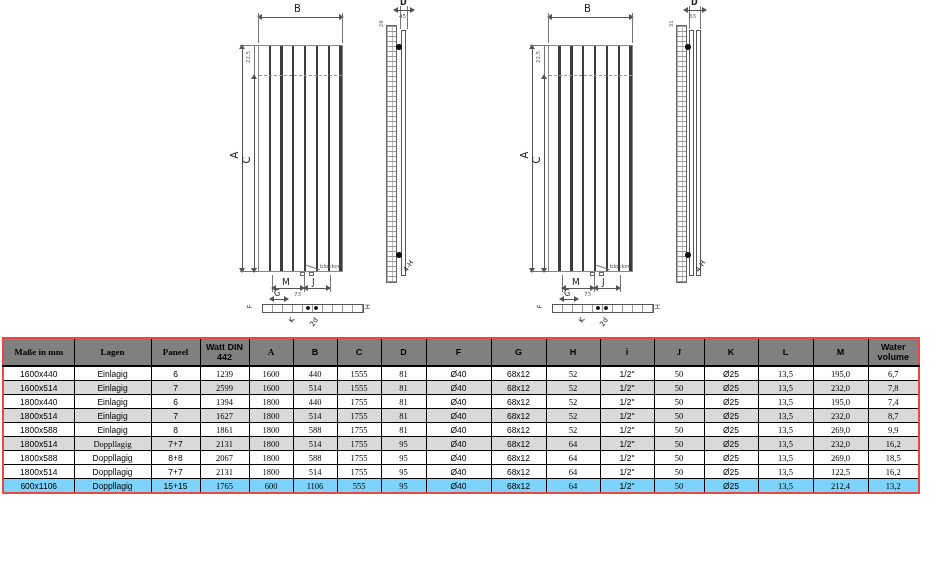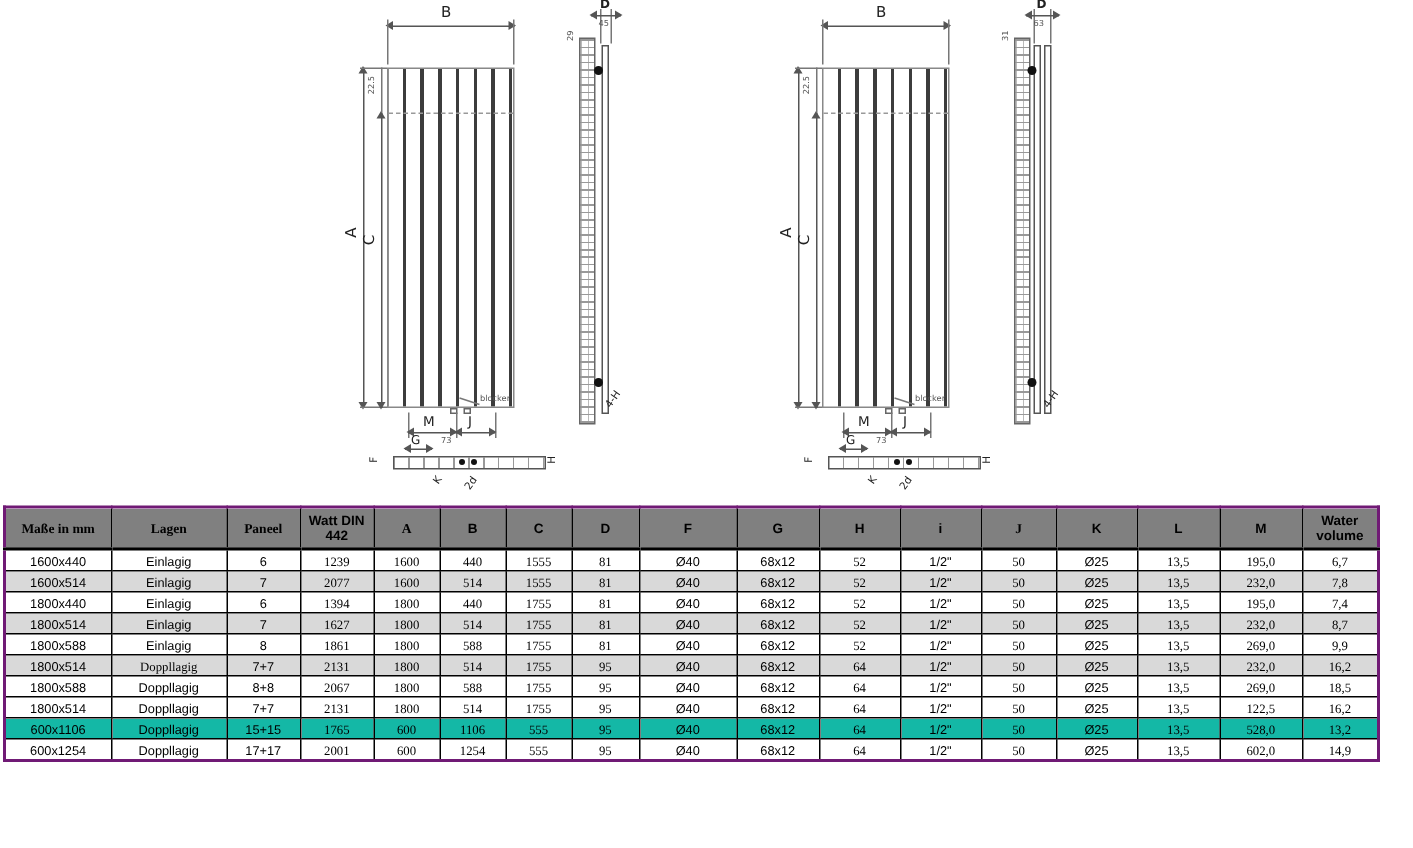--- a/index.html
+++ b/index.html
@@ -33,21 +33,21 @@
     repeating-linear-gradient(90deg,#bbb 0 1px,transparent 1px 5px),#fff;}
   .sbar{position:absolute;width:5px;border:1px solid #555;box-sizing:border-box;background:#fff;}
   .dot{position:absolute;width:6px;height:6px;background:#111;border-radius:50%;}
   .dot.s{width:4px;height:4px;}
   .xsec{position:absolute;height:9px;border:1px solid #555;box-sizing:border-box;
     background:repeating-linear-gradient(90deg,transparent 0 9px,#999 9px 10px),#fff;}
   .leader{position:absolute;height:1px;background:#777;transform:rotate(18deg);}
 
   
   .tablewrap{position:absolute;left:2px;top:337px;width:918px;}
-  table.spec{border-collapse:collapse;table-layout:fixed;width:916px;border:2px solid #701a75;}
+  table.spec{border-collapse:collapse;table-layout:fixed;width:916px;border:2px solid #ef4444;}
   table.spec th,table.spec td{border:1px solid #000;text-align:center;vertical-align:middle;
     padding:0 1px;overflow:hidden;}
   table.spec th{height:26px;font-size:9px;font-weight:bold;line-height:1.15;
     font-family:"Liberation Sans",sans-serif;border-bottom:2px solid #000;}
   table.spec td{height:13px;font-size:8.5px;font-family:"Liberation Sans",sans-serif;}
   table.spec .serif{font-family:"Liberation Serif",serif;}
 </style>
 </head>
 <body>
 
@@ -229,21 +229,21 @@
             <td class="serif">50</td>
             <td>Ø25</td>
             <td class="serif">13,5</td>
             <td class="serif">195,0</td>
             <td class="serif">6,7</td>
           </tr>
           <tr style="background: rgb(217, 217, 217);">
             <td>1600x514</td>
             <td>Einlagig</td>
             <td>7</td>
-            <td class="serif">2077</td>
+            <td class="serif">2599</td>
             <td class="serif">1600</td>
             <td class="serif">514</td>
             <td class="serif">1555</td>
             <td class="serif">81</td>
             <td>Ø40</td>
             <td>68x12</td>
             <td class="serif">52</td>
             <td>1/2"</td>
             <td class="serif">50</td>
             <td>Ø25</td>
@@ -358,55 +358,36 @@
             <td>Ø40</td>
             <td>68x12</td>
             <td class="serif">64</td>
             <td>1/2"</td>
             <td class="serif">50</td>
             <td>Ø25</td>
             <td class="serif">13,5</td>
             <td class="serif">122,5</td>
             <td class="serif">16,2</td>
           </tr>
-          <tr style="background: #14b8a6;">
+          <tr style="background: #7dd3fc;">
             <td>600x1106</td>
             <td>Doppllagig</td>
             <td>15+15</td>
             <td class="serif">1765</td>
             <td class="serif">600</td>
             <td class="serif">1106</td>
             <td class="serif">555</td>
             <td class="serif">95</td>
             <td>Ø40</td>
             <td>68x12</td>
             <td class="serif">64</td>
             <td>1/2"</td>
             <td class="serif">50</td>
             <td>Ø25</td>
             <td class="serif">13,5</td>
-            <td class="serif">528,0</td>
+            <td class="serif">212,4</td>
             <td class="serif">13,2</td>
-          </tr>
-          <tr>
-            <td>600x1254</td>
-            <td>Doppllagig</td>
-            <td>17+17</td>
-            <td class="serif">2001</td>
-            <td class="serif">600</td>
-            <td class="serif">1254</td>
-            <td class="serif">555</td>
-            <td class="serif">95</td>
-            <td>Ø40</td>
-            <td>68x12</td>
-            <td class="serif">64</td>
-            <td>1/2"</td>
-            <td class="serif">50</td>
-            <td>Ø25</td>
-            <td class="serif">13,5</td>
-            <td class="serif">602,0</td>
-            <td class="serif">14,9</td>
           </tr>
         </tbody>
     </table>
   </div>
 
 </div>
 
 </body></html>

